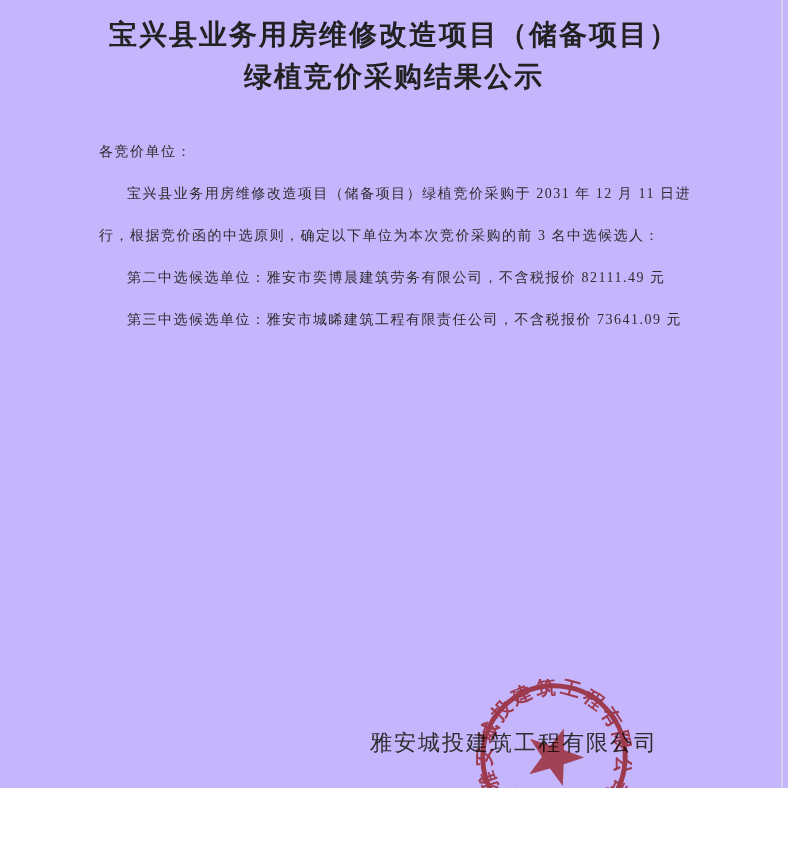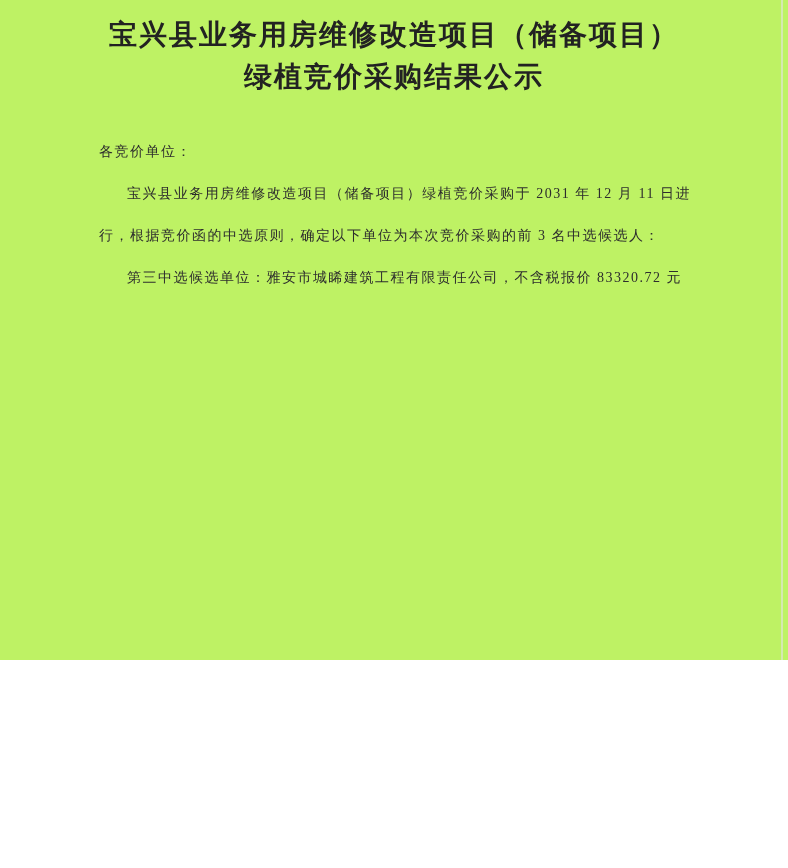--- a/index.html
+++ b/index.html
@@ -3,22 +3,22 @@
 <meta charset="utf-8">
 <style>
   html, body {
     margin: 0;
     padding: 0;
     background: #ffffff;
   }
   .page {
     position: relative;
     width: 788px;
-    height: 660px;
-    background: #bef264;
+    height: 788px;
+    background: #c4b5fd;
     overflow: hidden;
     font-family: "Liberation Serif", "DejaVu Serif", serif;
     color: #2d2d2d;
   }
   .scan-edge {
     position: absolute;
     right: 5px;
     top: 0;
     width: 2px;
     height: 100%;
@@ -108,21 +108,22 @@
   <div class="scan-edge"></div>
 
   <h1 class="title">
     <span>宝兴县业务用房维修改造项目（储备项目）</span>
     <span>绿植竞价采购结果公示</span>
   </h1>
 
   <div class="body-block">
     <p>各竞价单位：</p>
     <p class="indent">宝兴县业务用房维修改造项目（储备项目）绿植竞价采购于 2031 年 12 月 11 日进行，根据竞价函的中选原则，确定以下单位为本次竞价采购的前 3 名中选候选人：</p>
-    <p class="indent">第三中选候选单位：雅安市城睎建筑工程有限责任公司，不含税报价 83320.72 元</p>
+    <p class="indent">第二中选候选单位：雅安市奕博晨建筑劳务有限公司，不含税报价 82111.49 元</p>
+    <p class="indent">第三中选候选单位：雅安市城睎建筑工程有限责任公司，不含税报价 73641.09 元</p>
   </div>
 
   <div class="signature">
     <div class="sig-company">雅安城投建筑工程有限公司</div>
   </div>
 
   <div class="seal">
     <svg viewBox="0 0 160 160" xmlns="http://www.w3.org/2000/svg">
       <g transform="rotate(5 80 80)">
         <circle class="seal-ring" cx="80" cy="80" r="73"></circle>

